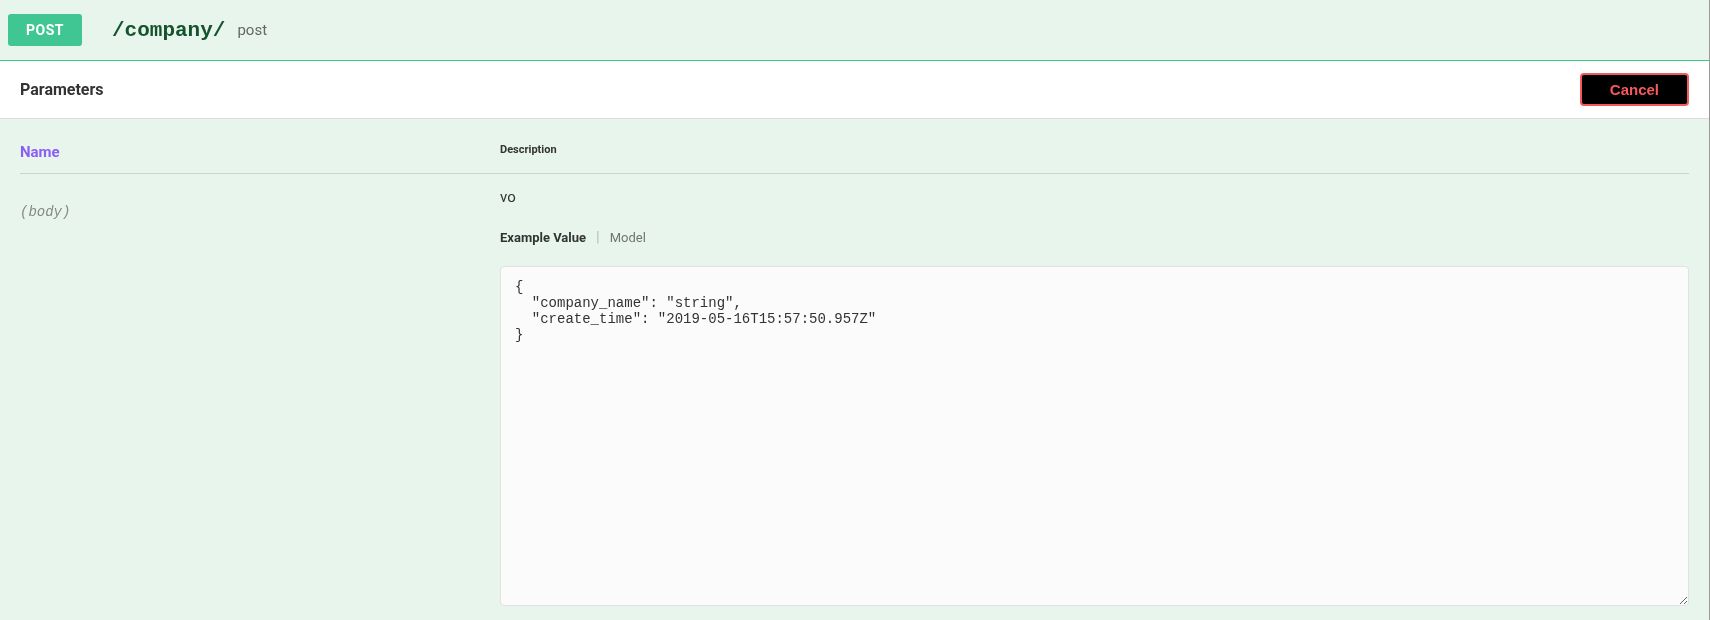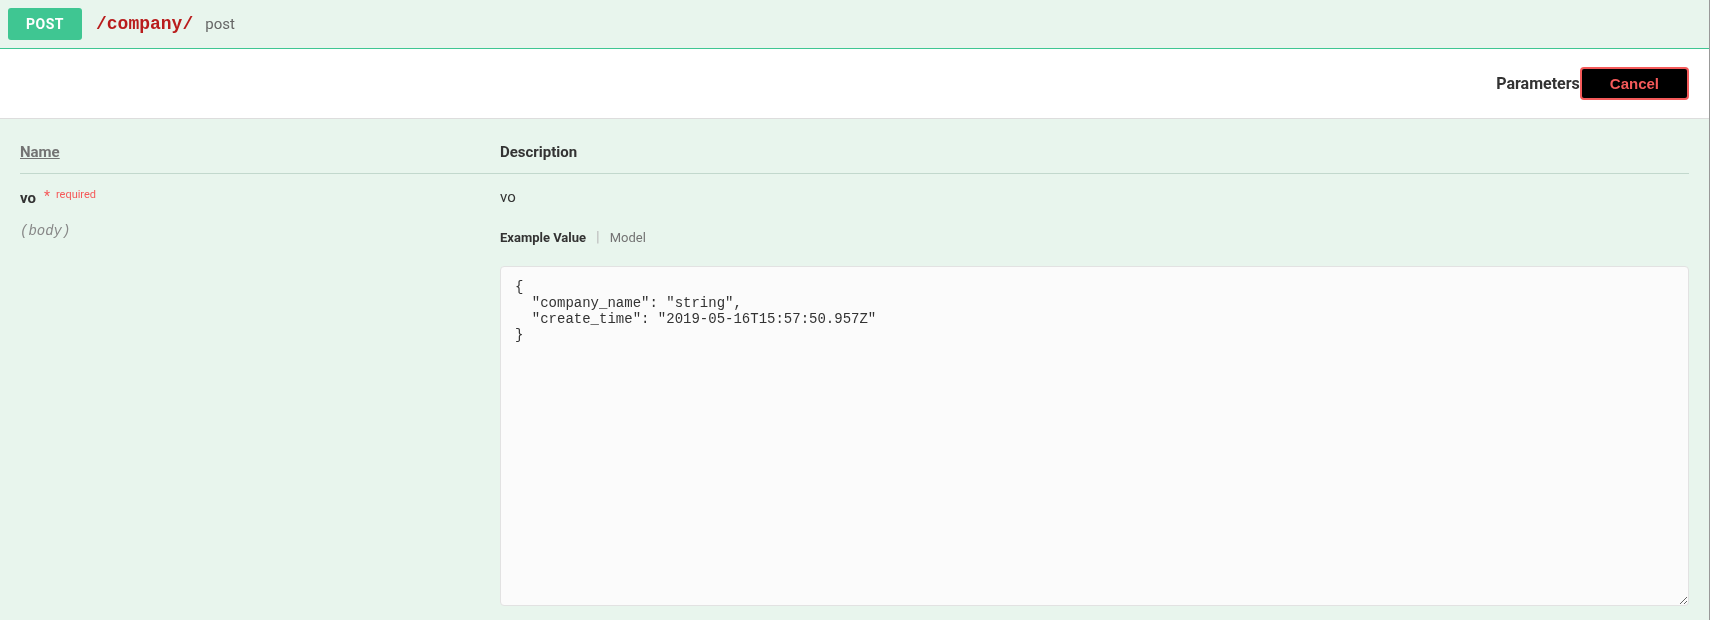--- a/index.html
+++ b/index.html
@@ -17,50 +17,50 @@
     .container {
       background: #e8f5ed;
       border-right: 1px solid #999;
       height: 100%;
       display: flex;
       flex-direction: column;
     }
     .header-row {
       display: flex;
       align-items: center;
-      padding: 8px 8px;
+      padding: 14px 8px;
       border-bottom: 1px solid #3fc692;
       background: #e8f5ed;
     }
     .method-badge {
       background: #3fc692;
       color: #fff;
       font-weight: 700;
       font-size: 14px;
       padding: 8px 18px;
       border-radius: 3px;
       letter-spacing: 0.5px;
     }
     .path {
       font-family: "Courier New", monospace;
-      font-size: 18px;
-      font-weight: 700;
-      color: #b91c1c;
-      margin-left: 14px;
+      font-size: 21px;
+      font-weight: 700;
+      color: #14532d;
+      margin-left: 30px;
     }
     .summary {
       font-size: 15px;
       color: #666;
       margin-left: 12px;
     }
     .parameters-bar {
       display: flex;
       align-items: center;
-      justify-content: flex-end;
-      padding: 18px 20px;
+      justify-content: space-between;
+      padding: 12px 20px;
       background: #fff;
       border-bottom: 1px solid #ddd;
     }
     .parameters-title {
       font-size: 16px;
       font-weight: 700;
       color: #333;
     }
     .cancel-button {
       background: #000000;
@@ -78,27 +78,26 @@
     .params-header {
       display: flex;
       border-bottom: 1px solid #c2d8cd;
       padding-bottom: 12px;
       margin-bottom: 14px;
     }
     .col-name {
       width: 480px;
       font-weight: 700;
       font-size: 15px;
-      color: #737373;
-      text-decoration: underline;
+      color: #8b5cf6;
     }
     .col-desc {
       flex: 1;
       font-weight: 700;
-      font-size: 15px;
+      font-size: 11px;
       color: #333;
     }
     .params-row {
       display: flex;
       align-items: flex-start;
     }
     .param-left {
       width: 480px;
     }
     .param-name {
@@ -186,25 +185,20 @@
 
   <div class="params-table">
 
     <div class="params-header">
       <div class="col-name">Name</div>
       <div class="col-desc">Description</div>
     </div>
 
     <div class="params-row">
       <div class="param-left">
-        <div>
-          <span class="param-name">vo</span>
-          <span class="required-star">*</span>
-          <span class="required-text">required</span>
-        </div>
         <div class="param-in">(body)</div>
       </div>
 
       <div class="param-right">
         <div class="param-desc-text">vo</div>
 
         <div class="tabs">
           <span class="tab-active">Example Value</span>
           <span class="tab-sep">|</span>
           <span class="tab-inactive">Model</span>

